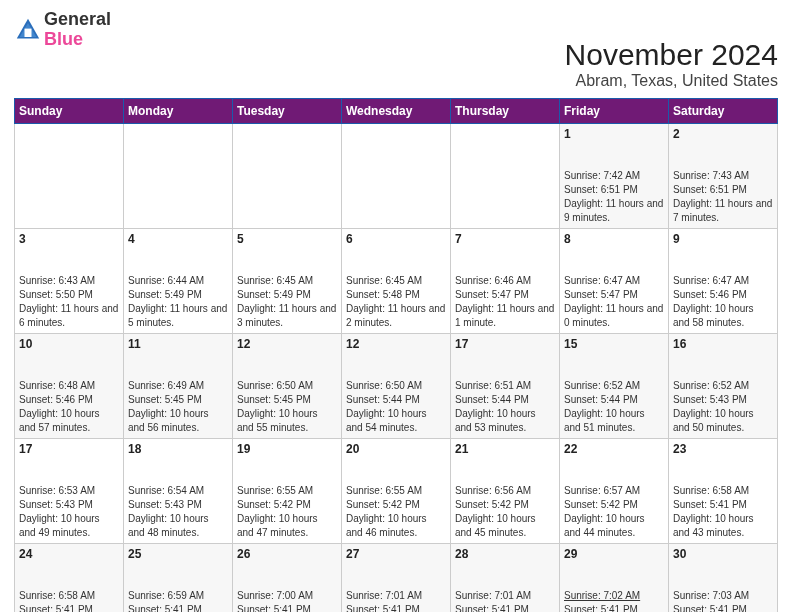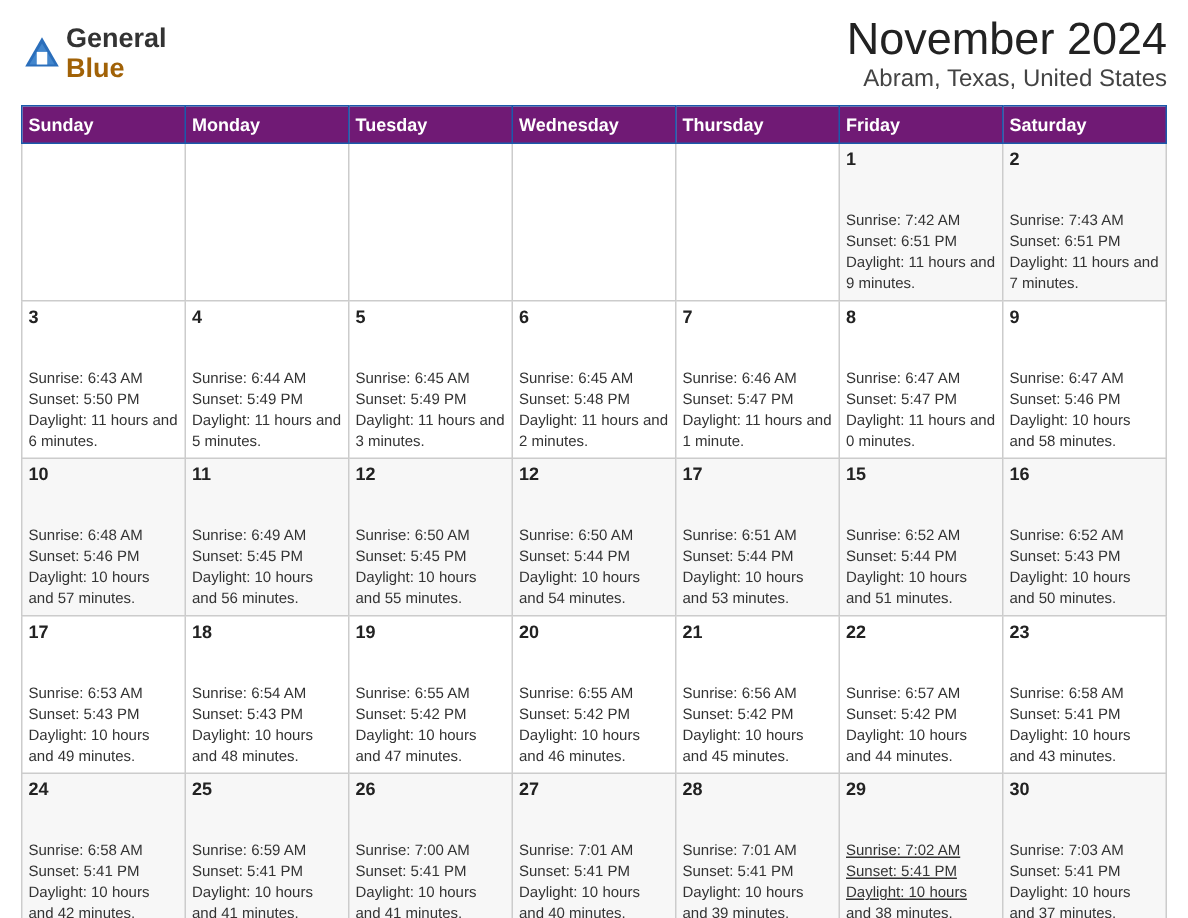--- a/index.html
+++ b/index.html
@@ -9,42 +9,43 @@
       width: 792px;
       height: 612px;
       overflow: hidden;
     }
     .container {
       width: 792px;
       padding: 10px 14px 8px 14px;
     }
     .header {
       display: flex;
-      align-items: center;
+      align-items: flex-start;
       justify-content: space-between;
       margin-bottom: 8px;
     }
     .logo {
       display: flex;
       align-items: center;
     }
     .logo-text {
       font-size: 18px;
       font-weight: bold;
       line-height: 1.1;
     }
     .logo-general { color: #333; }
-    .logo-blue { color: #a16207; }
+    .logo-blue { color: #ec4899; }
     .logo-icon {
       width: 28px;
       height: 28px;
       margin-right: 2px;
     }
     .title-block {
       text-align: right;
+      margin-top: 28px;
     }
     .month-title {
       font-size: 30px;
       font-weight: normal;
       color: #222;
     }
     .location {
       font-size: 16px;
       color: #444;
     }

